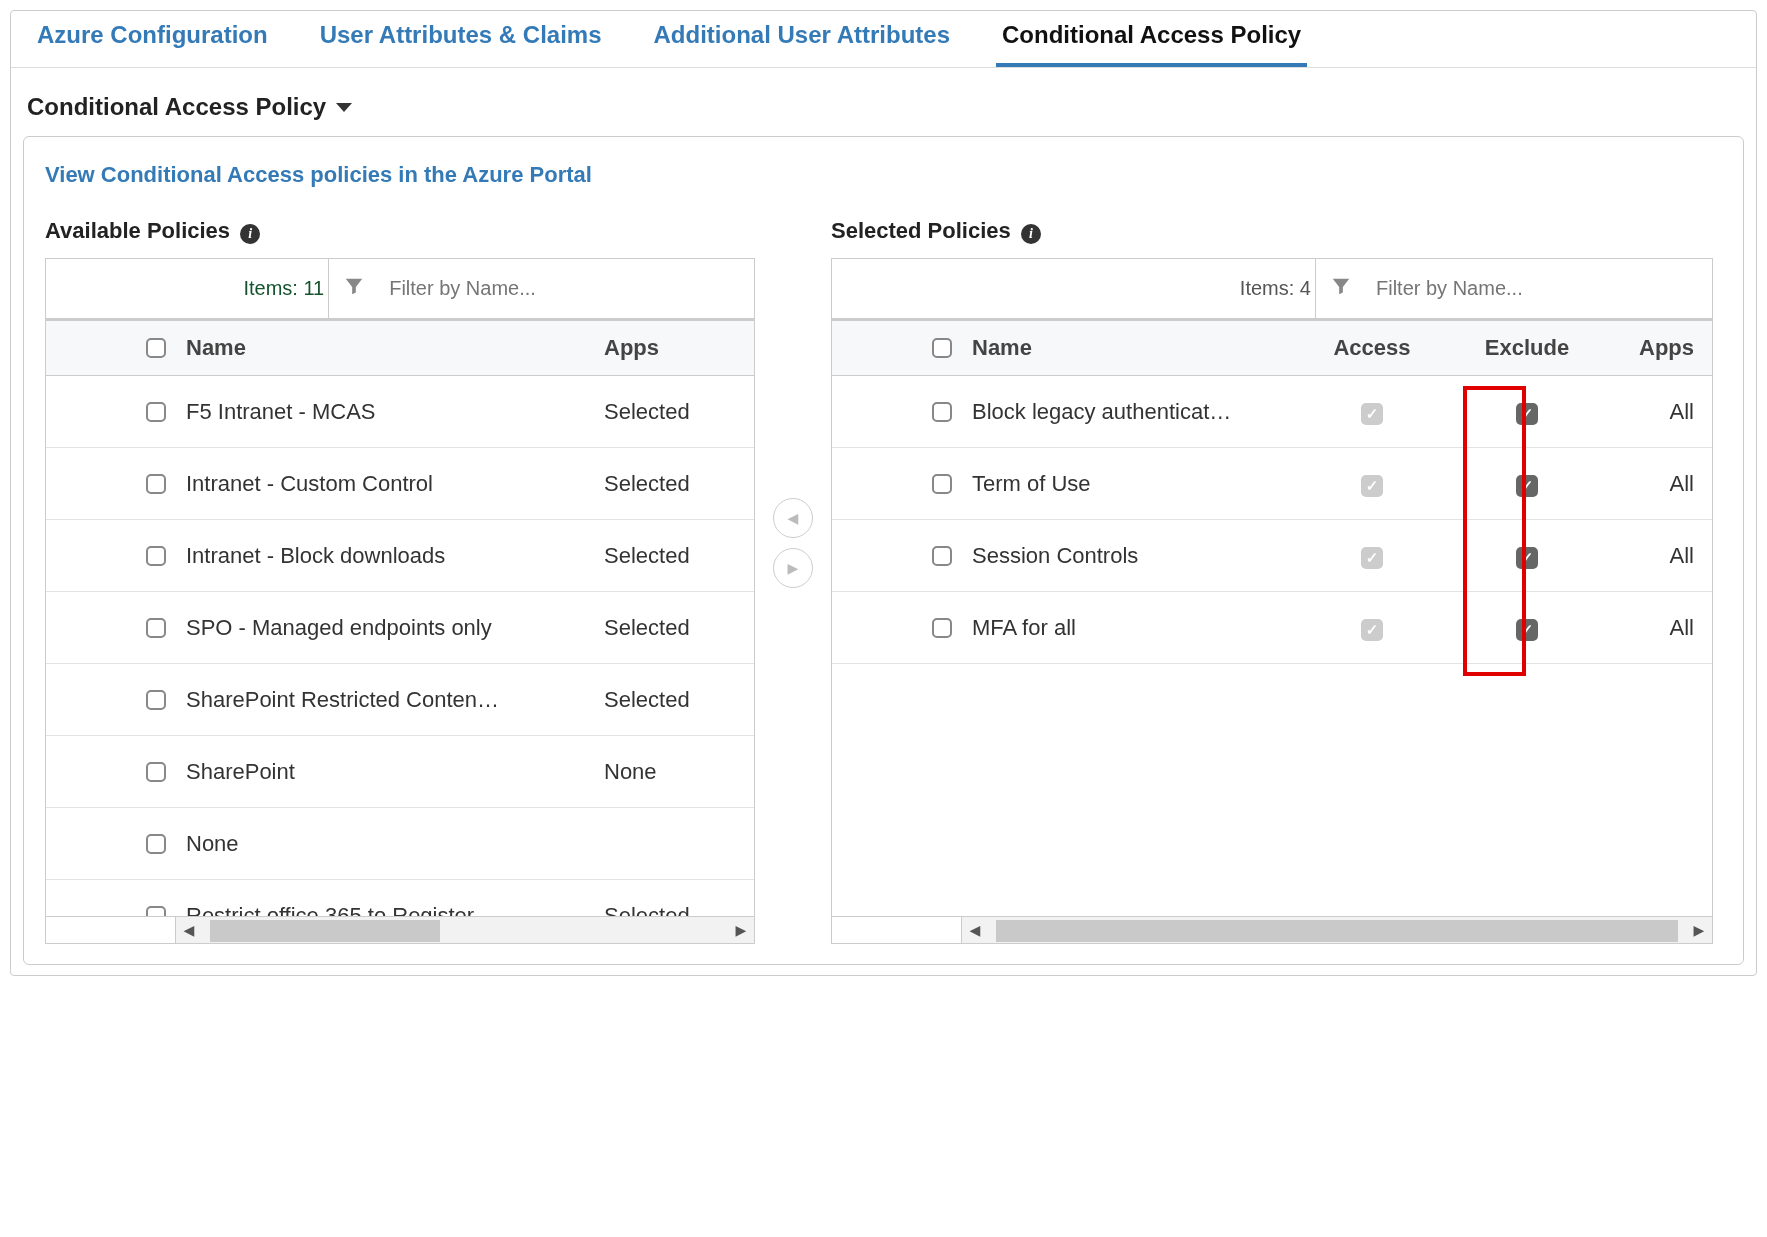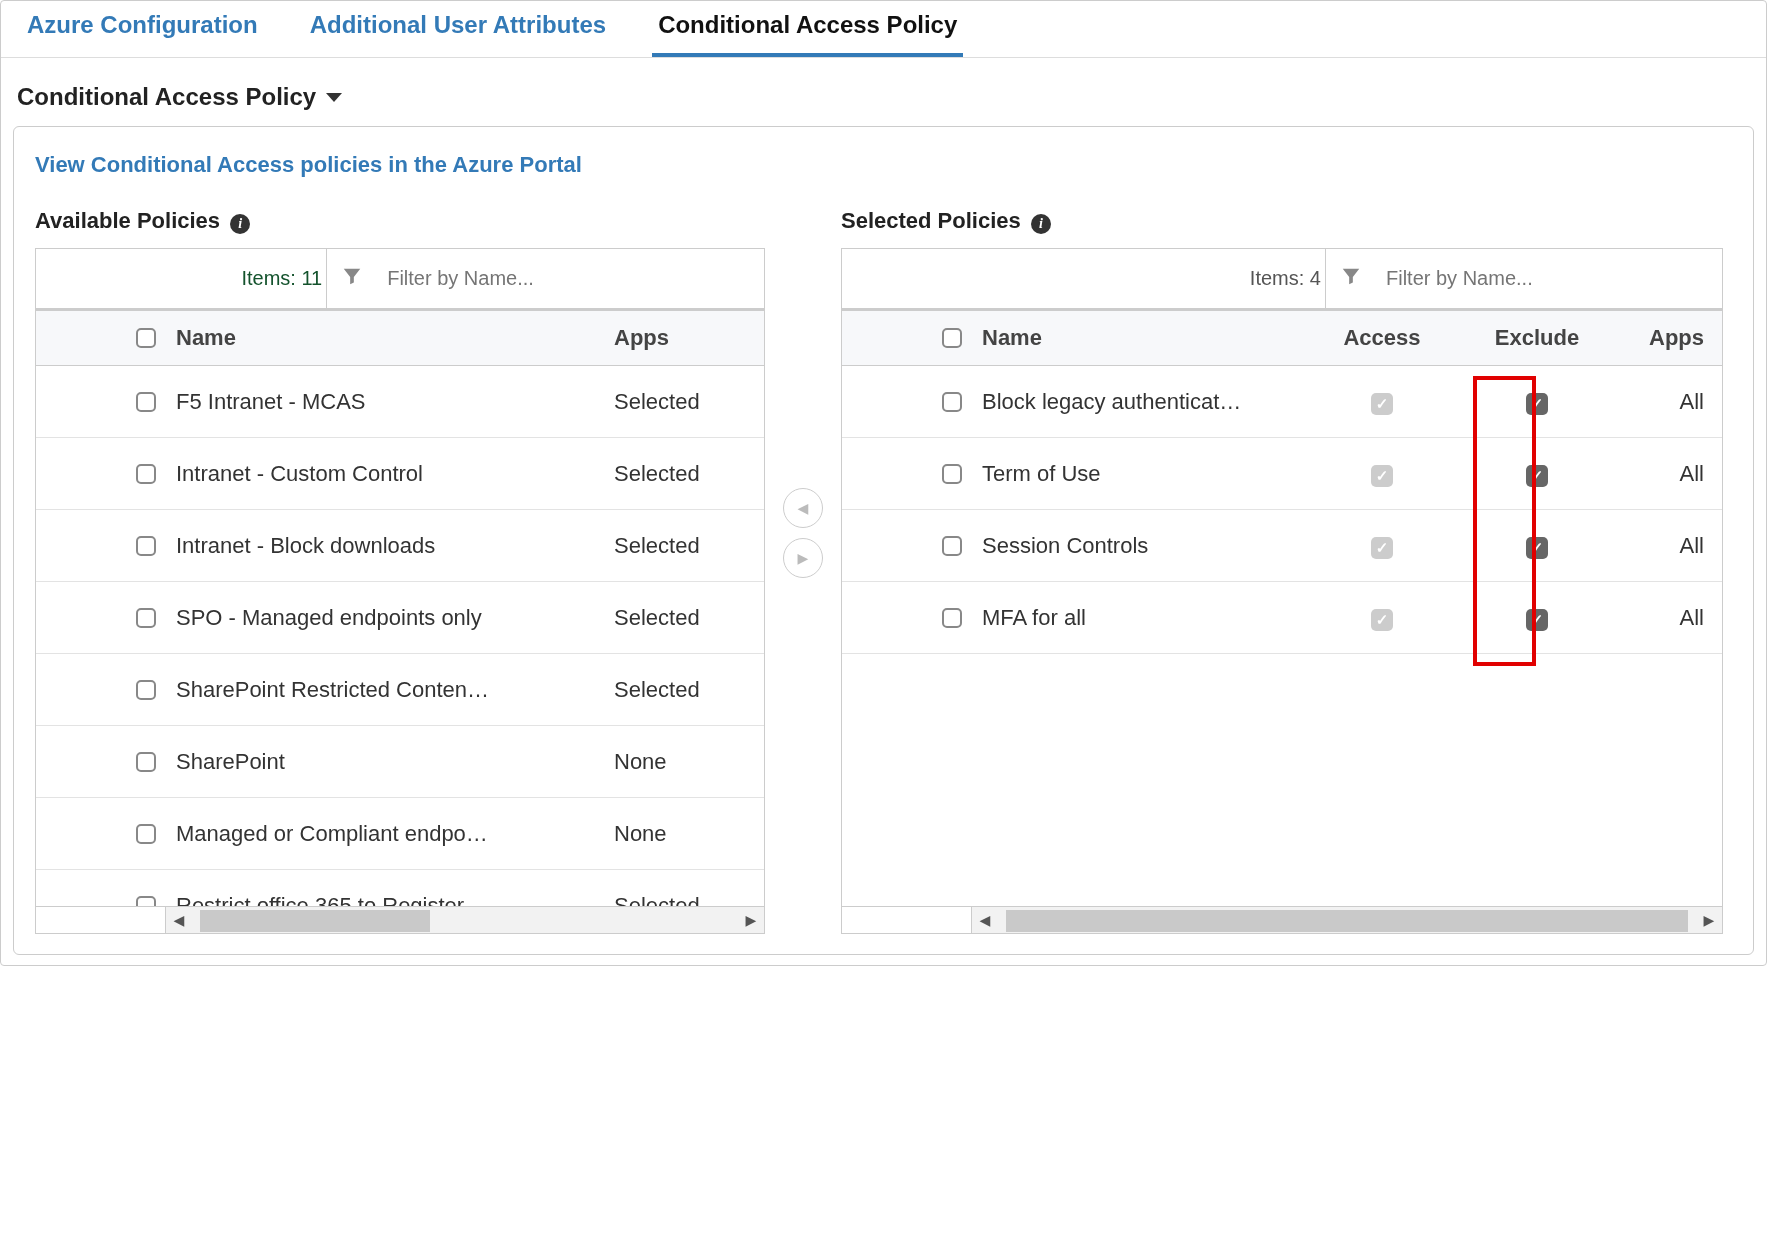--- a/index.html
+++ b/index.html
@@ -6,21 +6,21 @@
   body {
     font-family: -apple-system, BlinkMacSystemFont, "Segoe UI", Helvetica, Arial, sans-serif;
     font-size: 20px;
     color: #333;
     background: #fff;
     width: 1767px;
   }
   .main-frame {
     border: 1px solid #ccc;
     border-radius: 4px;
-    margin: 0;
+    margin: 10px;
     padding-bottom: 10px;
   }
   .tabs {
     display: flex;
     border-bottom: 1px solid #ddd;
     padding: 0 20px;
     gap: 40px;
     width:100%;
   }
   .tab {
@@ -252,20 +252,21 @@
     background:#f3f3f3; height:20px; display:block;
   }
 </style>
 </head>
 <body>
 
 <div class="main-frame">
 
   <div class="tabs">
     <div class="tab">Azure Configuration</div>
+    <div class="tab">User Attributes &amp; Claims</div>
     <div class="tab">Additional User Attributes</div>
     <div class="tab active">Conditional Access Policy</div>
   </div>
 
   <div class="section-header">
     <span>Conditional Access Policy</span>
     <span class="caret-down"></span>
   </div>
 
   <div class="panel-wrap">
@@ -344,21 +345,20 @@
                 <input type="checkbox" class="cbox" style="">
               </div>
               <div class="col-name">SharePoint</div>
               <div class="col-apps">None</div>
             </div>
             <div class="row">
               <div class="col-star"></div>
               <div class="col-check">
                 <input type="checkbox" class="cbox" style="">
               </div>
-              <div class="col-name">Managed or Compliant endpo…</div>
               <div class="col-apps">None</div>
             </div>
             <div class="row">
               <div class="col-star"></div>
               <div class="col-check">
                 <input type="checkbox" class="cbox" style="">
               </div>
               <div class="col-name">Restrict office 365 to Register…</div>
               <div class="col-apps">Selected</div>
             </div>

